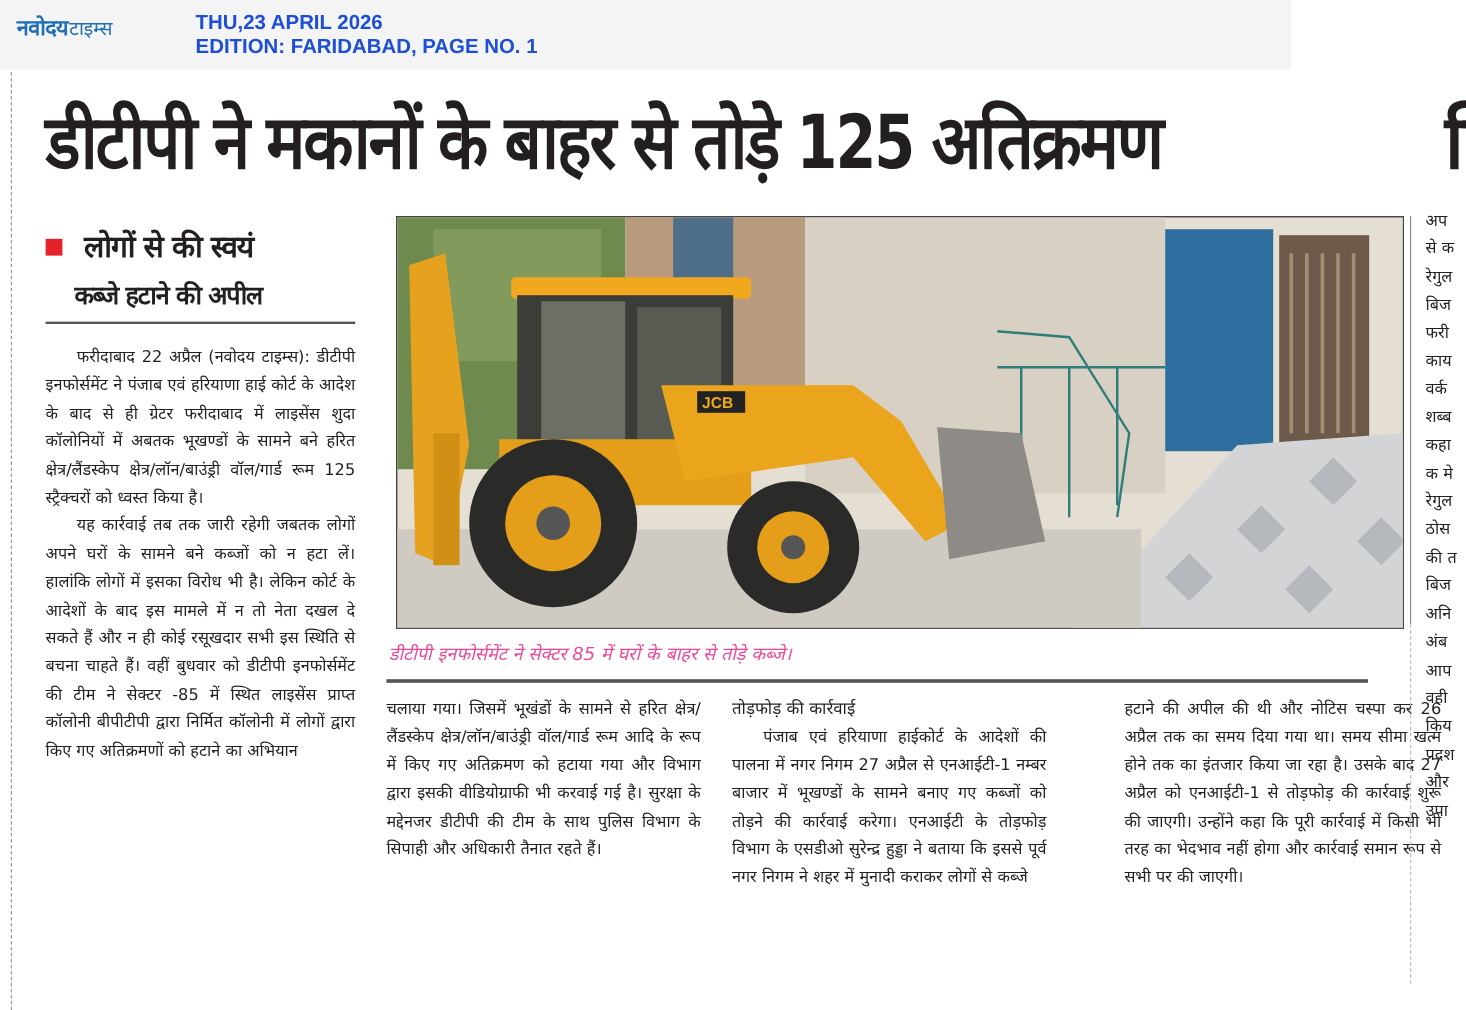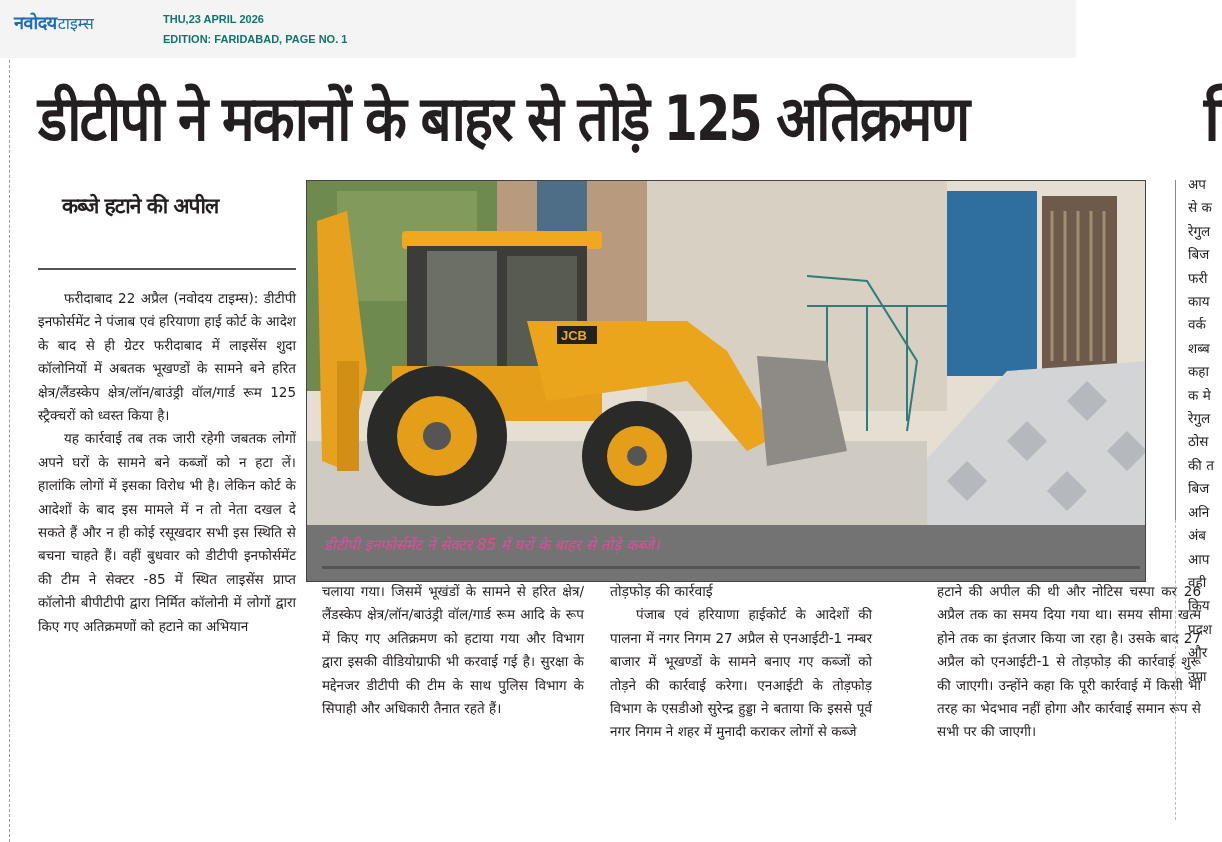--- a/index.html
+++ b/index.html
@@ -3,21 +3,21 @@
 <meta charset="utf-8">
 <style>
   * { box-sizing: border-box; margin: 0; padding: 0; }
   html, body { width: 1222px; height: 842px; overflow: hidden; background: #ffffff; }
   body { position: relative; font-family: "DejaVu Sans", sans-serif; color: #231f20; }
 
   .topbar { position: absolute; left: 0; top: 0; width: 1076px; height: 58px; background: #f4f4f4; }
   .logo { position: absolute; left: 14px; top: 10px; display: flex; align-items: baseline; }
   .logo-main { font-family: "DejaVu Sans", sans-serif; font-weight: 900; font-size: 18px; color: #1e6fb5; letter-spacing: -0.5px; }
   .logo-sub { font-family: "DejaVu Sans", sans-serif; font-size: 16px; color: #1e6fb5; margin-left: 1px; }
-  .meta { position: absolute; left: 163px; top: 9px; font-family: "Liberation Sans", sans-serif; font-size: 11px; font-weight: 700; line-height: 20px; color: #0f766e; }
+  .meta { position: absolute; left: 163px; top: 9px; font-family: "Liberation Sans", sans-serif; font-size: 17px; font-weight: 700; line-height: 20px; color: #1d4ed8; }
 
   .page-edge { position: absolute; left: 9px; top: 60px; height: 782px; border-left: 1px dashed #9a9a9a; }
 
   .headline { position: absolute; left: 38px; top: 70px; font-family: "DejaVu Sans Condensed", "DejaVu Sans", sans-serif; font-weight: 700; font-size: 62px; line-height: 98px; letter-spacing: -2px; color: #231f20; white-space: nowrap; transform: scaleX(0.88); transform-origin: left top; }
   .headline-next { position: absolute; left: 1204px; top: 70px; font-weight: 700; font-size: 62px; line-height: 98px; color: #231f20; white-space: nowrap; }
 
   .subhead { position: absolute; left: 38px; top: 186px; width: 258px; }
   .subhead .row { display: flex; align-items: center; font-weight: 700; font-size: 25px; line-height: 40px; color: #231f20; letter-spacing: -1px; }
   .bullet-sq { display: inline-block; width: 14px; height: 14px; background: #e32229; margin-right: 18px; }
   .subhead .row2 { padding-left: 24px; font-weight: 700; font-size: 21px; line-height: 40px; letter-spacing: -1px; }
@@ -30,21 +30,21 @@
   .col-2 { left: 322px; top: 580px; width: 262px; }
   .col-3 { left: 610px; top: 580px; width: 262px; }
   .col-4 { left: 897px; top: 580px; width: 264px; margin-left: 40px; }
   .col-5 { left: 1188px; top: 173px; width: 80px; text-align: left; white-space: nowrap; overflow: hidden; }
   .col-5 p { text-indent: 0; }
   .subtitle-line { font-size: 14px; }
 
   .col-rule { position: absolute; left: 1175px; top: 180px; height: 340px; border-left: 1px solid #888; }
   .col-rule2 { position: absolute; left: 1175px; top: 520px; height: 300px; border-left: 1px dashed #bbb; }
 
-  .photo { position: absolute; left: 306px; top: 180px; width: 840px; height: 402px; border: 1px solid #444; overflow: hidden; background: #737373; }
+  .photo { position: absolute; left: 330px; top: 180px; width: 840px; height: 344px; border: 1px solid #444; overflow: hidden; background: #737373; }
   .caption { position: absolute; left: 324px; top: 534px; font-style: italic; font-size: 15px; color: #ec4899; white-space: nowrap; }
   .caption-rule { position: absolute; left: 322px; top: 566px; width: 818px; border-top: 3px solid #555; }
 </style>
 </head>
 <body>
 
 <div class="topbar">
   <div class="logo">
     <span class="logo-main">नवोदय</span>
     <span class="logo-sub">टाइम्स</span>
@@ -54,20 +54,24 @@
     <div>EDITION: FARIDABAD, PAGE NO. 1</div>
   </div>
 </div>
 
 <div class="page-edge"></div>
 
 <h1 class="headline">डीटीपी ने मकानों के बाहर से तोड़े 125 अतिक्रमण</h1>
 <div class="headline-next">वि</div>
 
 <div class="subhead">
+  <div class="row">
+    <span class="bullet-sq"></span>
+    <span>लोगों से की स्वयं</span>
+  </div>
   <div class="row2">कब्जे हटाने की अपील</div>
 </div>
 <div class="subhead-rule"></div>
 
 <div class="col col-1">
   <p>फरीदाबाद 22 अप्रैल (नवोदय टाइम्स): डीटीपी इनफोर्समेंट ने पंजाब एवं हरियाणा हाई कोर्ट के आदेश के बाद से ही ग्रेटर फरीदाबाद में लाइसेंस शुदा कॉलोनियों में अबतक भूखण्डों के सामने बने हरित क्षेत्र/लैंडस्केप क्षेत्र/लॉन/बाउंड्री वॉल/गार्ड रूम 125 स्ट्रैक्चरों को ध्वस्त किया है।</p>
   <p>यह कार्रवाई तब तक जारी रहेगी जबतक लोगों अपने घरों के सामने बने कब्जों को न हटा लें। हालांकि लोगों में इसका विरोध भी है। लेकिन कोर्ट के आदेशों के बाद इस मामले में न तो नेता दखल दे सकते हैं और न ही कोई रसूखदार सभी इस स्थिति से बचना चाहते हैं। वहीं बुधवार को डीटीपी इनफोर्समेंट की टीम ने सेक्टर -85 में स्थित लाइसेंस प्राप्त कॉलोनी बीपीटीपी द्वारा निर्मित कॉलोनी में लोगों द्वारा किए गए अतिक्रमणों को हटाने का अभियान</p>
 </div>
 
 <div class="photo">

